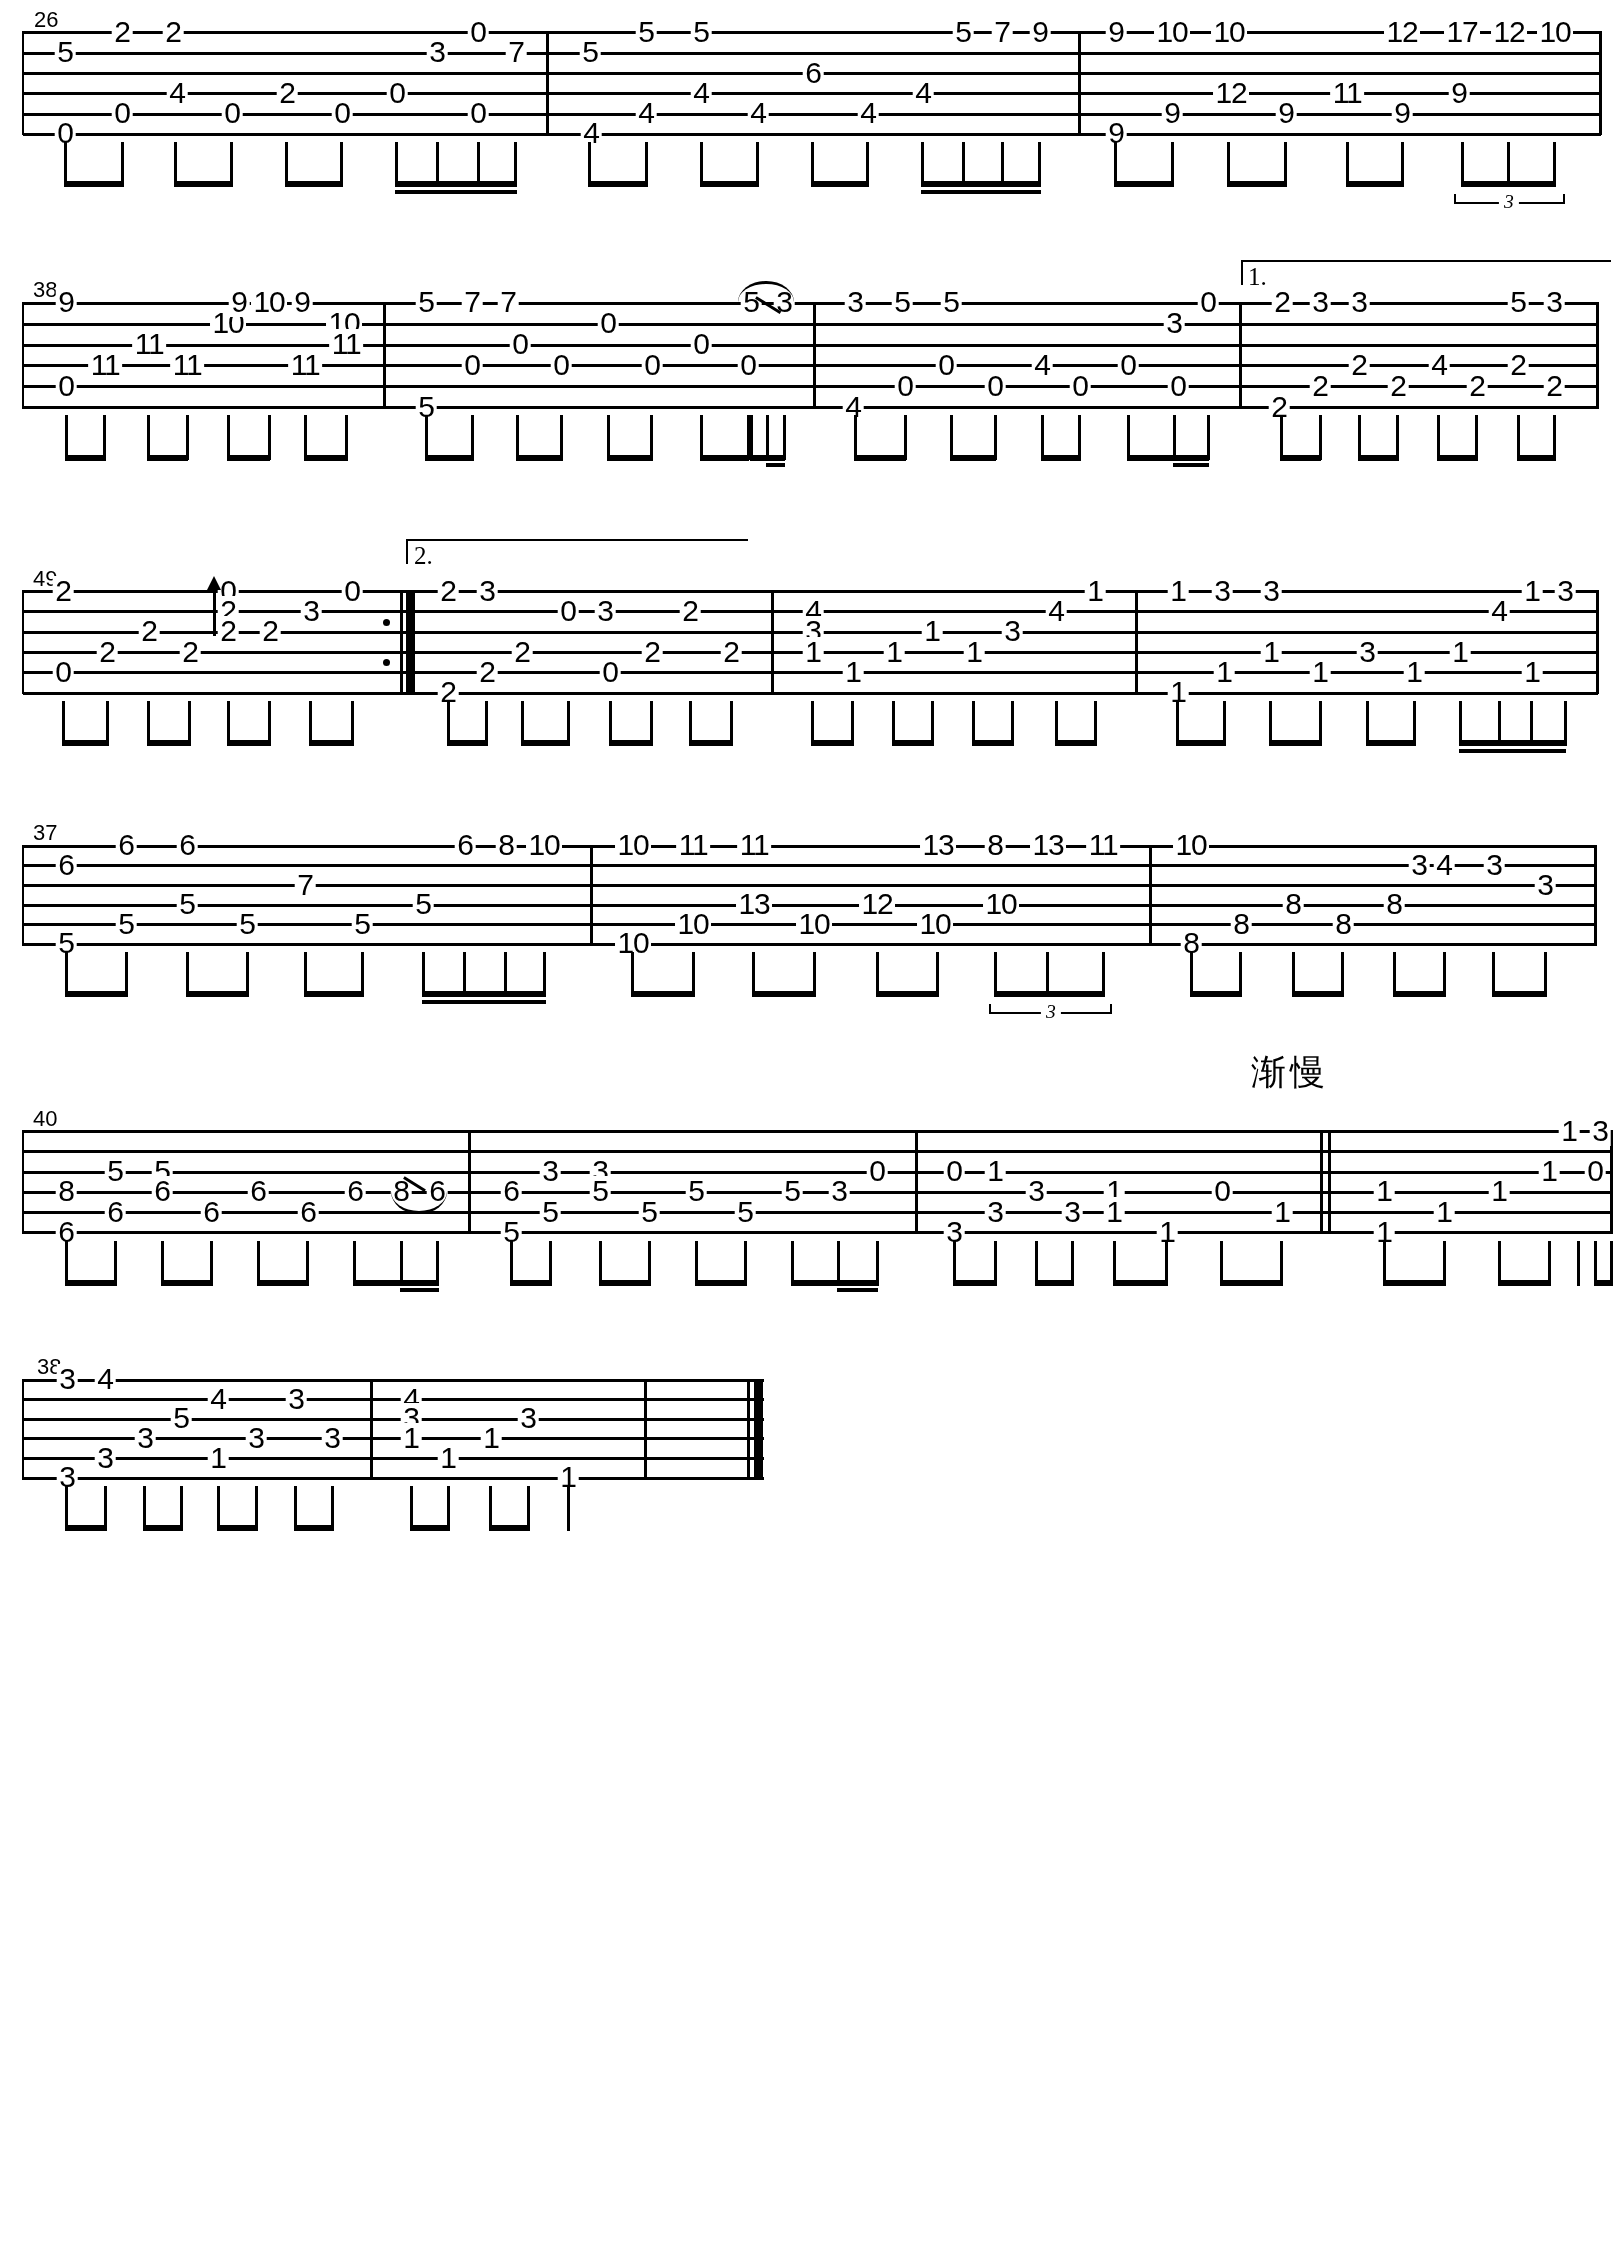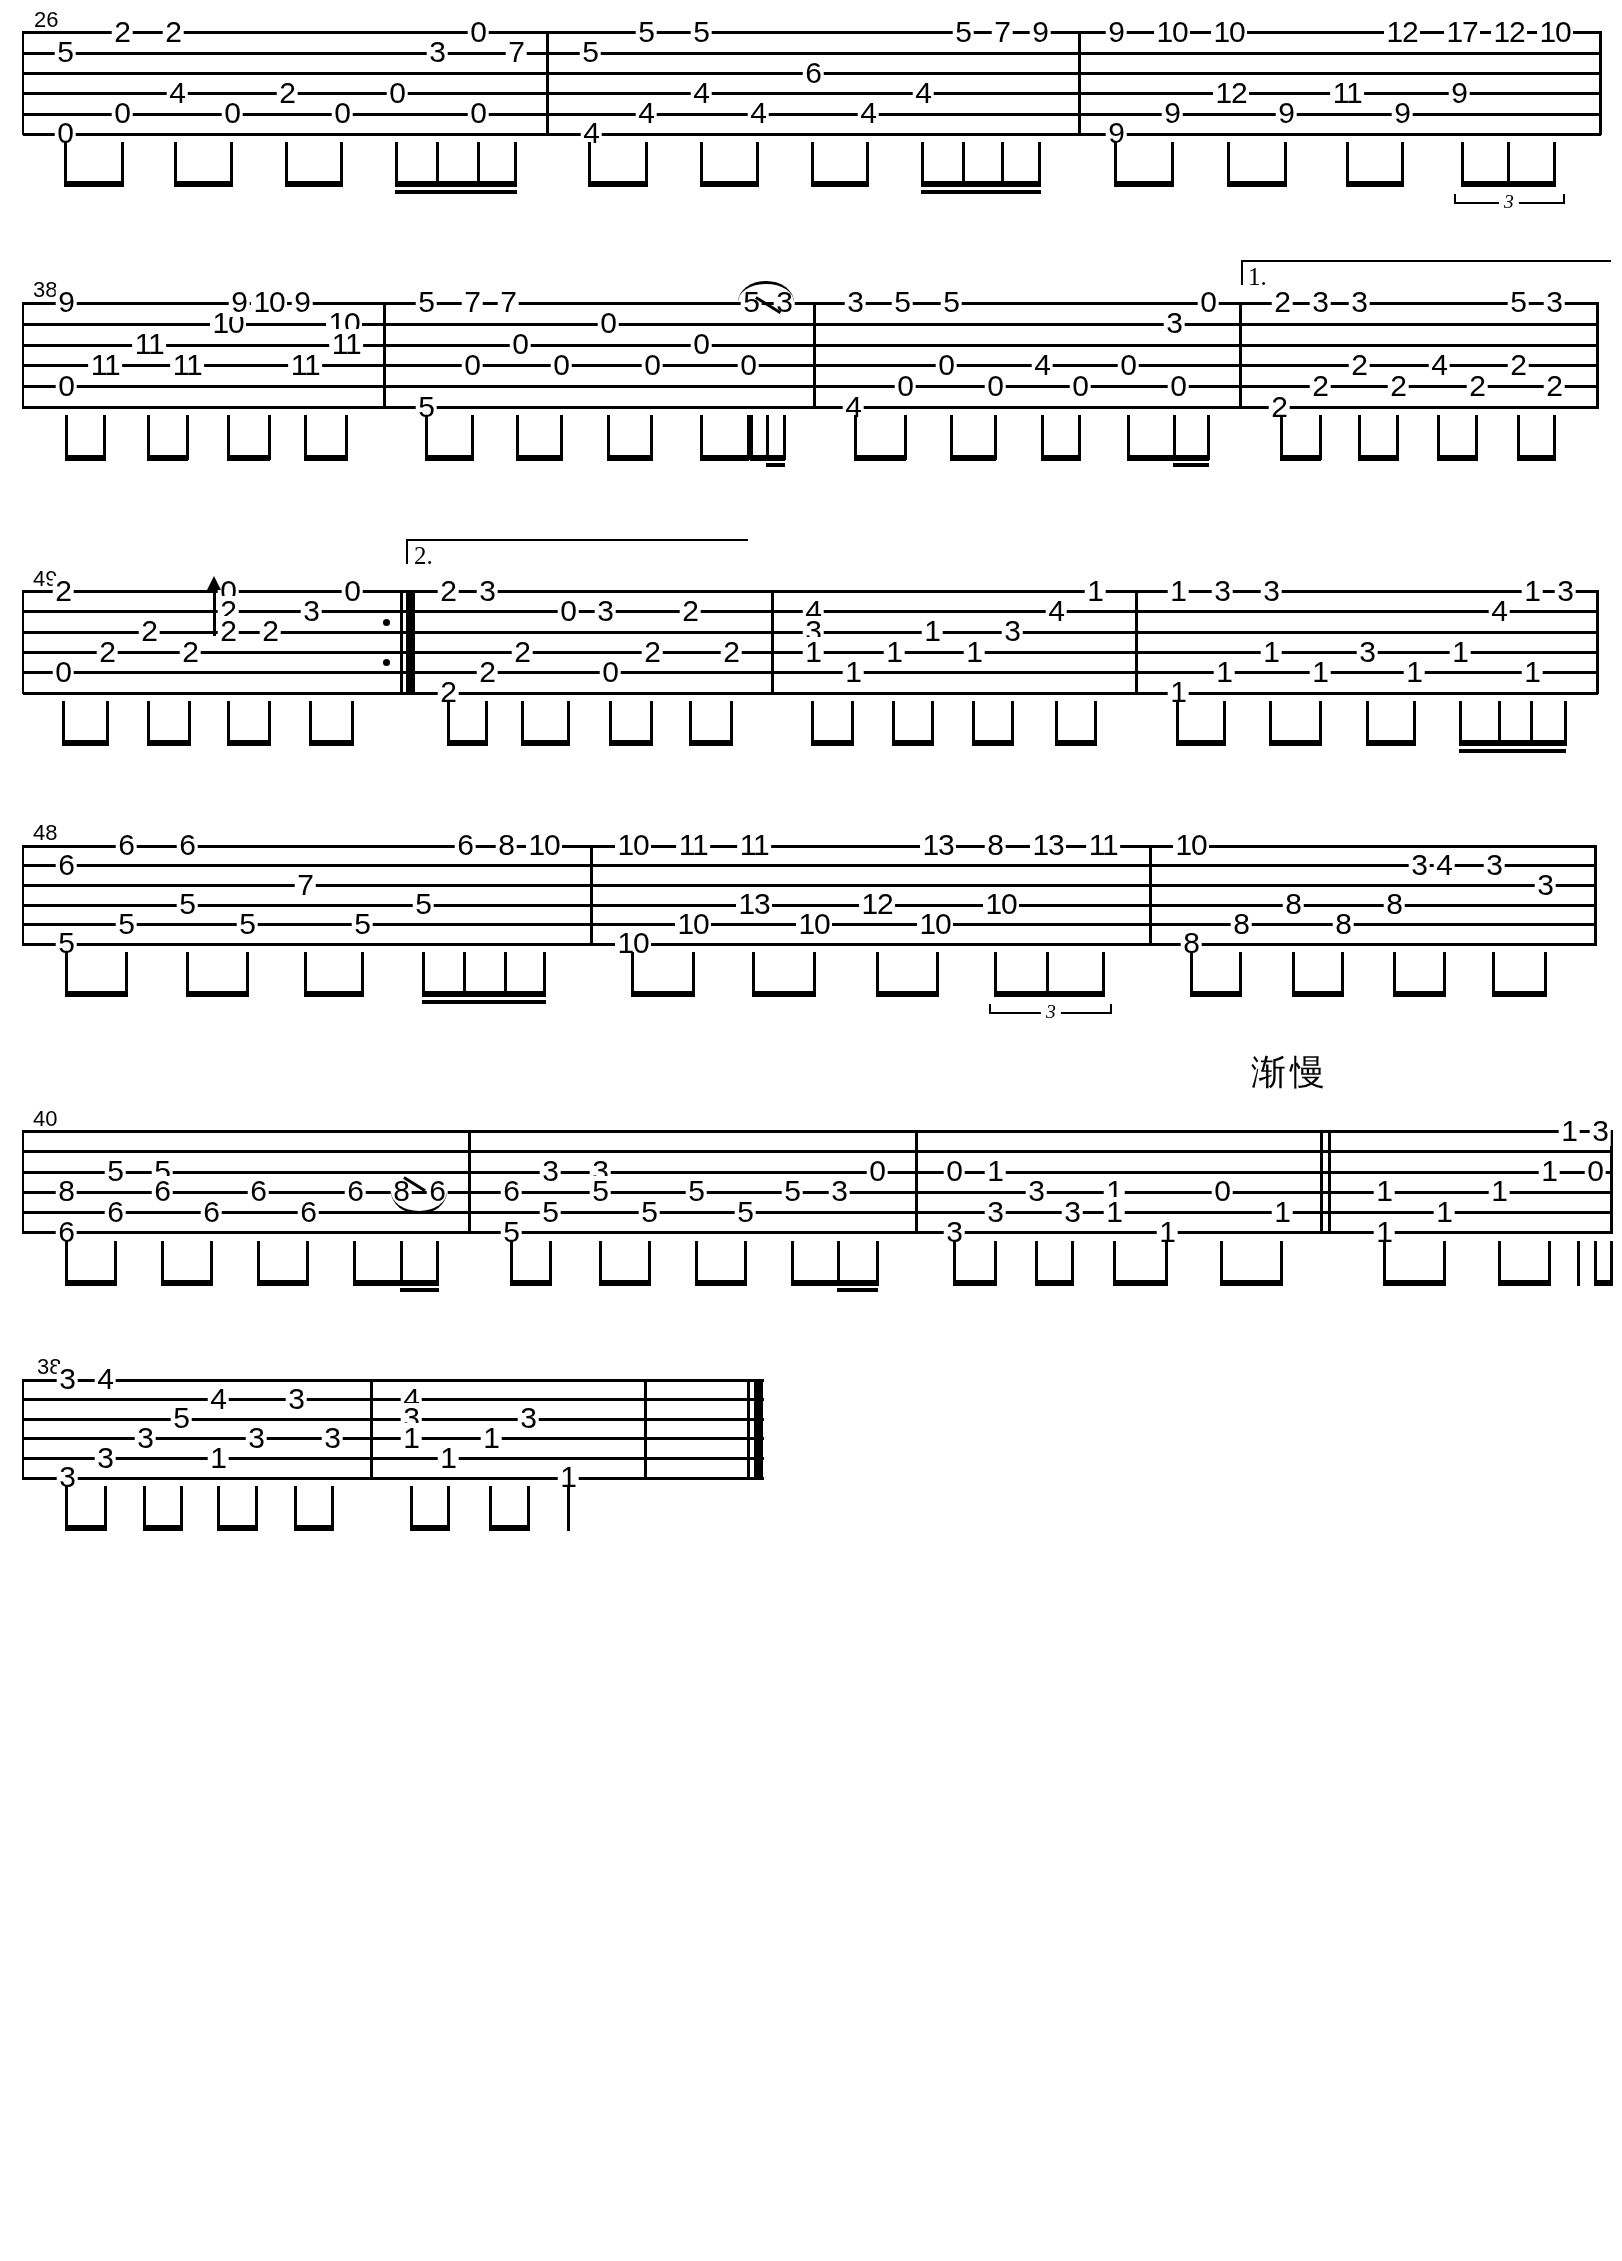--- a/index.html
+++ b/index.html
@@ -360,21 +360,21 @@
     <div class="hline" style="left: 1459px; top: 749px; width: 107px; height: 3.9px;"></div>
     <div class="hline" style="left: 406px; top: 539px; width: 342px; height: 2px;"></div>
     <div class="vline" style="left: 406px; top: 539px; height: 25px; width: 2px;"></div>
     <div class="volta-label" style="left: 414px; top: 543px;">2.</div>
     <div class="vline" style="left: 400px; top: 590px; height: 104px; width: 2.6px;"></div>
     <div class="vline thick" style="left: 406px; top: 590px; height: 104px;"></div>
     <div class="dot" style="left: 383px; top: 619px;"></div>
     <div class="dot" style="left: 383px; top: 659px;"></div>
     <div class="vline" style="left: 213px; top: 586px; height: 50px; width: 2.6px;"></div>
     <div class="arrowhead" style="left: 207px; top: 576px;"></div>
-    <div class="mnum" style="left: 33px; top: 822px;">48</div>
+    <div class="mnum" style="left: 33px; top: 822px;">37</div>
     <div class="hline" style="left: 23px; top: 845px; width: 1572px;"></div>
     <div class="hline" style="left: 23px; top: 864px; width: 1572px;"></div>
     <div class="hline" style="left: 23px; top: 884px; width: 1572px;"></div>
     <div class="hline" style="left: 23px; top: 904px; width: 1572px;"></div>
     <div class="hline" style="left: 23px; top: 923px; width: 1572px;"></div>
     <div class="hline" style="left: 23px; top: 943px; width: 1572px;"></div>
     <div class="vline" style="left: 21.6px; top: 845px; height: 101px; width: 2.6px;"></div>
     <div class="vline" style="left: 590px; top: 845px; height: 101px; width: 2.6px;"></div>
     <div class="vline" style="left: 1149px; top: 845px; height: 101px; width: 2.6px;"></div>
     <div class="vline" style="left: 1594px; top: 845px; height: 101px; width: 2.6px;"></div>

